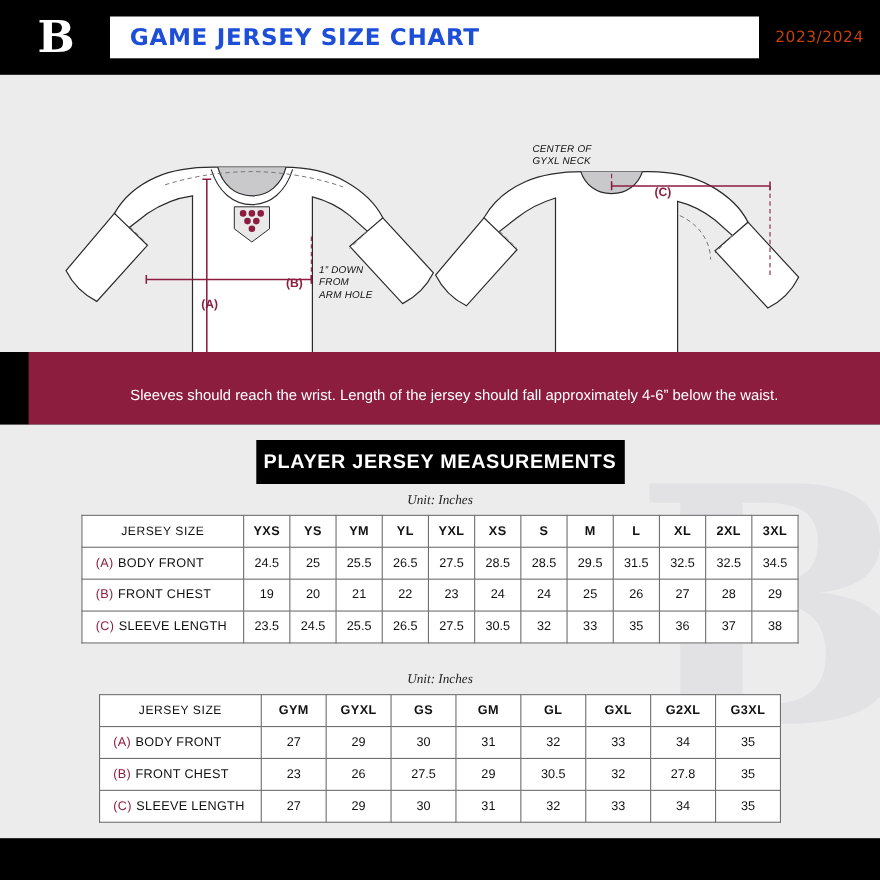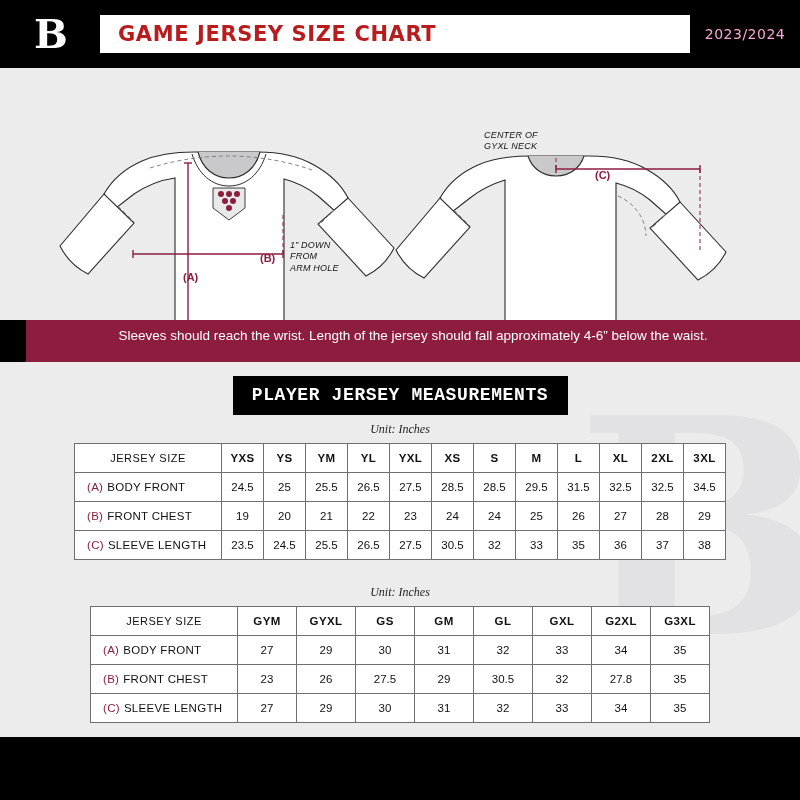--- a/index.html
+++ b/index.html
@@ -40,26 +40,26 @@
     flex:1;
     display:flex;align-items:center;
     padding-left:18px;
     margin-right:0;
   }
   .title-bar h1{
     margin:0;
     font-size:21px;
     letter-spacing:.6px;
     font-weight:bold;
-    color:#b91c1c;
+    color:#1d4ed8;
     font-family:"DejaVu Sans", sans-serif;
   }
   .season{
     width:110px;height:38px;
-    background:#000;color:#f9a8d4;
+    background:#000;color:#c2410c;
     display:flex;align-items:center;justify-content:center;
     font-size:14px;letter-spacing:.5px;
     font-family:"DejaVu Sans", sans-serif;
   }
 
   
   .diagram{
     position:relative;
     height:252px;
     background:#ececed;
@@ -81,21 +81,21 @@
     font-size:11px;
     font-weight:bold;
     font-family:"Liberation Sans", sans-serif;
   }
 
   
   .note{
     background:#8c1d3f;
     color:#fff;
     text-align:center;
-    padding:6px 40px 16px;
+    padding:30px 40px 16px;
     font-size:13.5px;
     line-height:1.5;
     margin-left:26px;
   }
 
   
   .body{
     background:#ececed;
     position:relative;
     padding-bottom:0;
@@ -114,21 +114,21 @@
   .section{position:relative;z-index:1;padding-top:14px;}
   .sec-title{
     margin:0 auto;
     background:#000;color:#fff;
     width:335px;
     text-align:center;
     padding:9px 0 10px;
     font-size:18px;
     letter-spacing:.6px;
     font-weight:bold;
-    font-family:Liberation Mono, monospace;
+    font-family:Liberation Sans, sans-serif;
   }
   .unit{
     text-align:center;
     font-size:12px;
     font-style:italic;
     color:#222;
     margin:7px 0 6px;
     font-family:"Liberation Serif", serif;
   }
   table{

